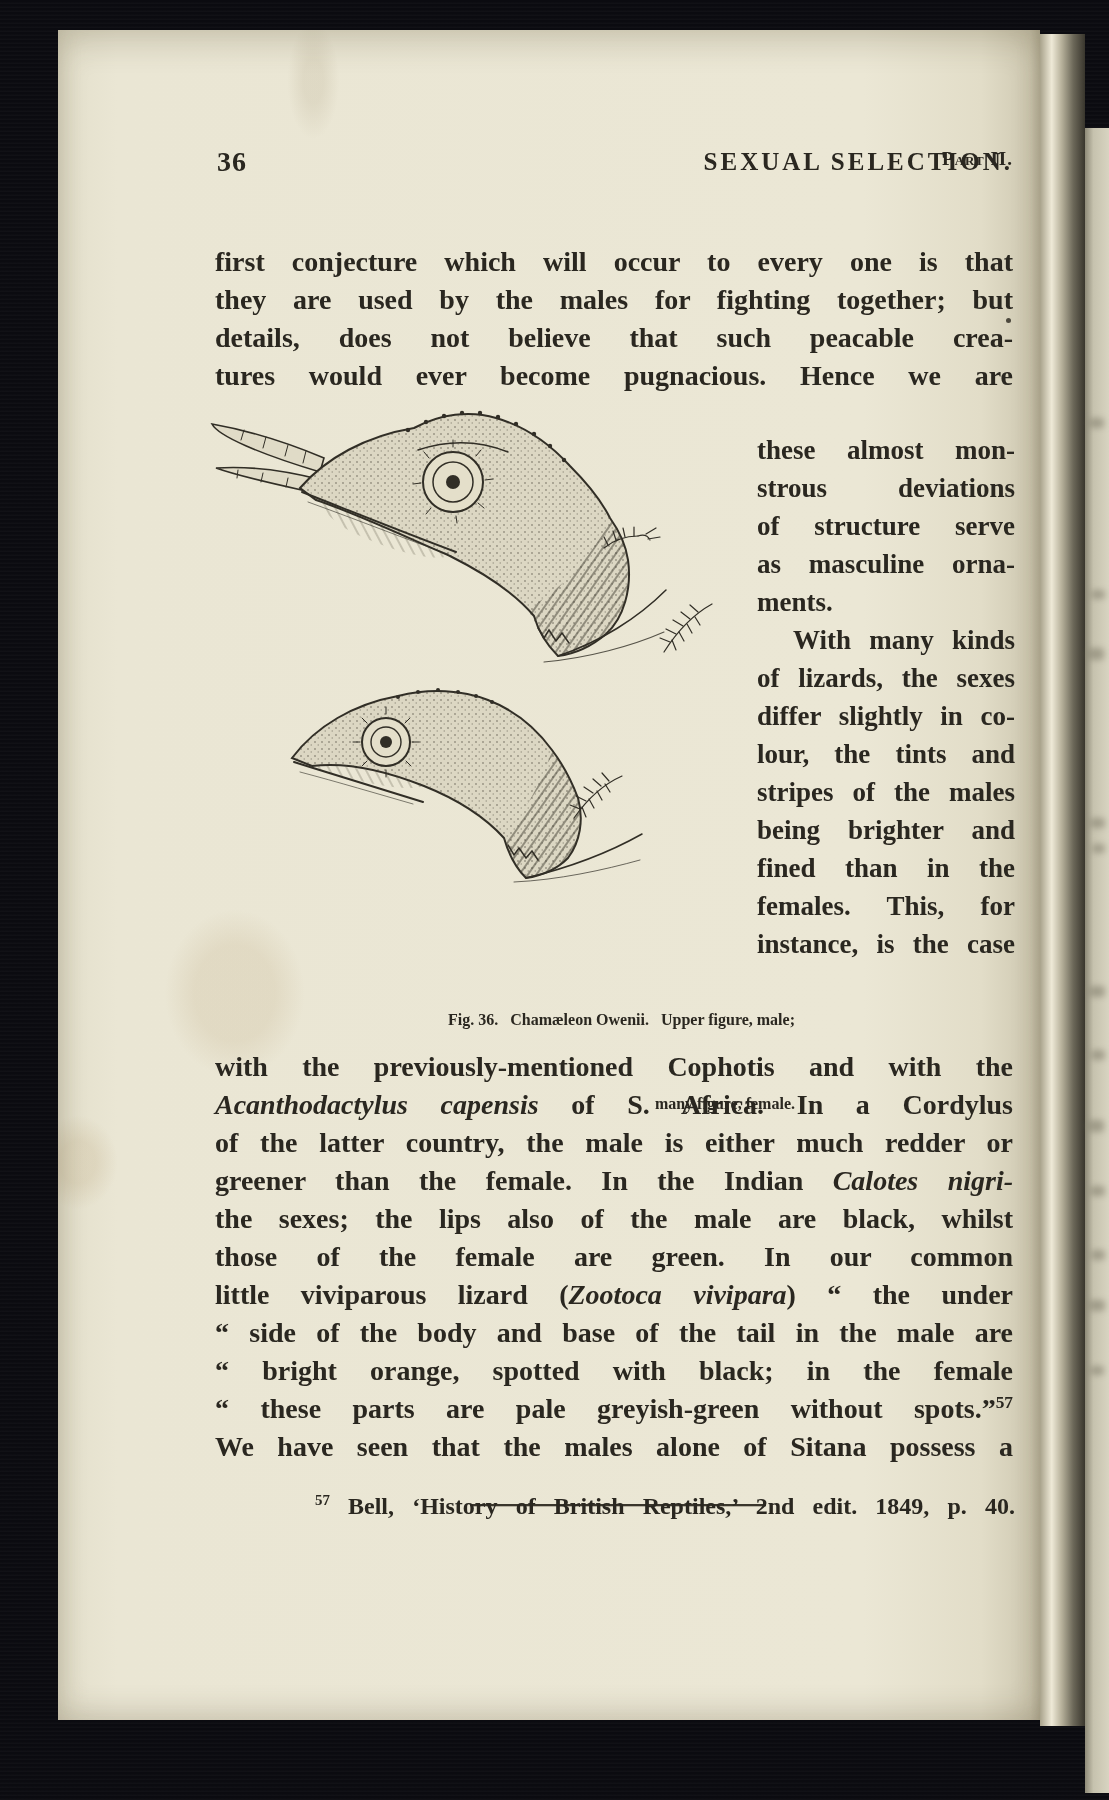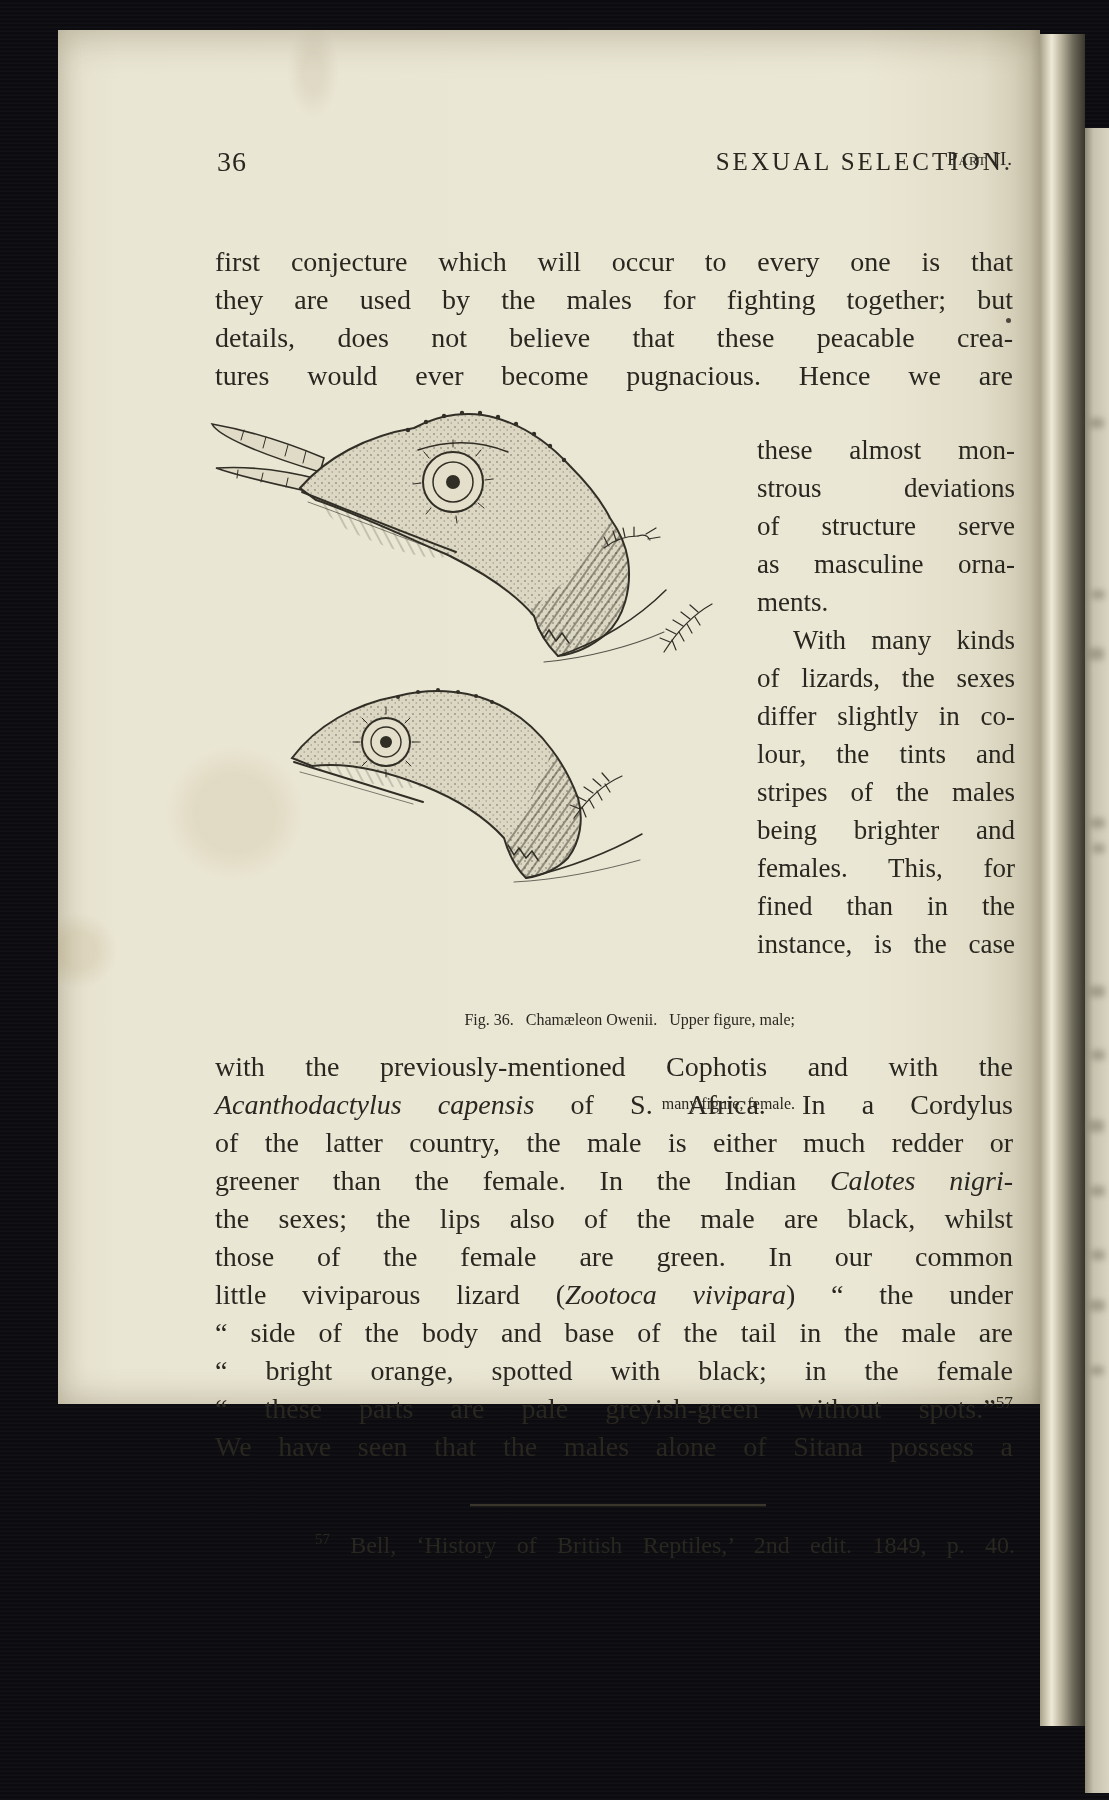--- a/index.html
+++ b/index.html
@@ -7,28 +7,29 @@
     width:1109px;height:1800px;position:relative;overflow:hidden;
     background:#0b0b10;
     font-family:"Liberation Serif","DejaVu Serif",serif;
   }
   .bg-texture{
     position:absolute;inset:0;
     background:repeating-linear-gradient(0deg, rgba(255,255,255,0.025) 0px, rgba(255,255,255,0.025) 1px, rgba(0,0,0,0) 2px, rgba(0,0,0,0) 4px);
   }
   
   .page{
-    position:absolute;left:58px;top:30px;width:982px;height:1374px;
+    position:absolute;left:58px;top:30px;width:982px;height:1690px;
     background:
       radial-gradient(ellipse at 18% 57%, rgba(166,136,84,0.13) 0 40px, rgba(166,136,84,0) 70px),
       radial-gradient(ellipse at 2% 67%, rgba(166,136,84,0.15) 0 18px, rgba(166,136,84,0) 40px),
       radial-gradient(ellipse at 26% 3%, rgba(120,100,60,0.10) 0 10px, rgba(120,100,60,0) 26px),
       linear-gradient(90deg,#e3dfcb 0%, #eae6d4 6%, #ebe7d5 82%, #e2ddc8 94%, #cfc9b2 99%, #bdb7a0 100%);
     box-shadow: inset 0 14px 30px rgba(70,60,30,0.18), inset 0 -12px 26px rgba(70,60,30,0.14);
     color:#2a2720;
+    font-weight:bold;
   }
   
   .gutter{
     position:absolute;left:1040px;top:34px;width:45px;height:1692px;
     background:linear-gradient(90deg,#a8a28b 0%, #eee9d7 26%, #b7b19b 48%, #6c6859 74%, #39362d 100%);
   }
   
   .edge-page{
     position:absolute;left:1085px;top:128px;width:24px;height:1665px;
     background:linear-gradient(90deg,#8e8a78 0%, #c6c2ae 35%, #d8d4c1 100%);
@@ -48,41 +49,41 @@
   .tline{text-align:justify;text-align-last:justify;white-space:normal;}
   .tline.nojust{text-align-last:left;}
   .tline.indent{text-indent:36px;}
   sup{font-size:0.62em;vertical-align:super;line-height:0;}
   .it{font-style:italic;}
 
   .figure-wrap{left:150px;top:360px;width:540px;height:545px;}
   .caption{left:157px;top:920px;width:580px;text-align:right;font-size:16px;line-height:28px;white-space:pre-wrap;}
 
   .footrule{left:412px;top:1474px;width:296px;height:2px;background:#3a362c;box-shadow:0 1px 0 rgba(58,54,44,.3);}
-  .footnote{left:257px;top:1500px;width:700px;font-size:24px;line-height:30px;text-align:left;text-align-last:left;}
+  .footnote{left:257px;top:1461px;width:700px;font-size:24px;line-height:30px;text-align:left;text-align-last:left;}
 
   .dot-artifact{left:948px;top:288px;width:5px;height:5px;border-radius:50%;background:#4c483d;}
 
   svg .ink{stroke:#312e26;fill:none;stroke-linecap:round;}
 </style>
 </head>
 <body>
 
 <div class="bg-texture"></div>
 
 <div class="page">
 
   <div class="abs header-number">36</div>
   <div class="abs header-title">SEXUAL SELECTION.</div>
   <div class="abs header-part">Part II.</div>
 
   <div class="abs para p1">
       <div class="tline"><span>first conjecture which will occur to every one is that</span></div>
       <div class="tline"><span>they are used by the males for fighting together; but</span></div>
-      <div class="tline"><span>details, does not believe that these peacable crea-</span></div>
+      <div class="tline"><span>details, does not believe that such peacable crea-</span></div>
       <div class="tline"><span>tures would ever become pugnacious.  Hence we are</span></div>
     </div>
 
   <svg class="abs figure-wrap" viewBox="0 0 540 545">
     <defs>
       <pattern id="dots" width="7" height="7" patternUnits="userSpaceOnUse">
         <circle cx="2" cy="2" r="0.9" fill="#4a463a"></circle>
         <circle cx="5.2" cy="5" r="0.7" fill="#4a463a"></circle>
       </pattern>
       <pattern id="hatch" width="7" height="7" patternUnits="userSpaceOnUse" patternTransform="rotate(35)">
@@ -185,22 +186,22 @@
       <div class="tline"><span>strous deviations</span></div>
       <div class="tline"><span>of structure serve</span></div>
       <div class="tline"><span>as masculine orna-</span></div>
       <div class="tline nojust"><span>ments.</span></div>
       <div class="tline indent"><span>With many kinds</span></div>
       <div class="tline"><span>of lizards, the sexes</span></div>
       <div class="tline"><span>differ slightly in co-</span></div>
       <div class="tline"><span>lour, the tints and</span></div>
       <div class="tline"><span>stripes of the males</span></div>
       <div class="tline"><span>being brighter and</span></div>
+      <div class="tline"><span>fined than in the</span></div>
       <div class="tline"><span>females.  This, for</span></div>
-      <div class="tline"><span>fined than in the</span></div>
       <div class="tline"><span>instance, is the case</span></div>
     </div>
 
   <div class="abs caption">
     <div>Fig. 36.   Chamæleon Owenii.   Upper figure, male;</div>
     <div>many figure, female.</div>
   </div>
 
   <div class="abs para p2">
       <div class="tline"><span>with the previously-mentioned Cophotis and with the</span></div>

